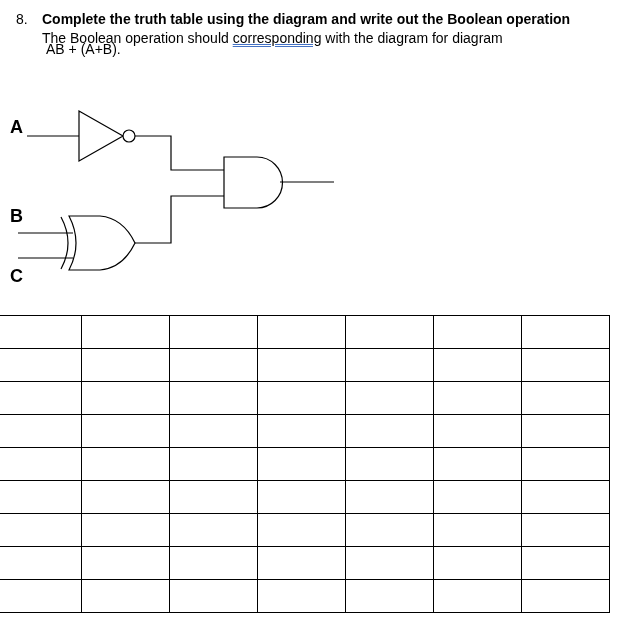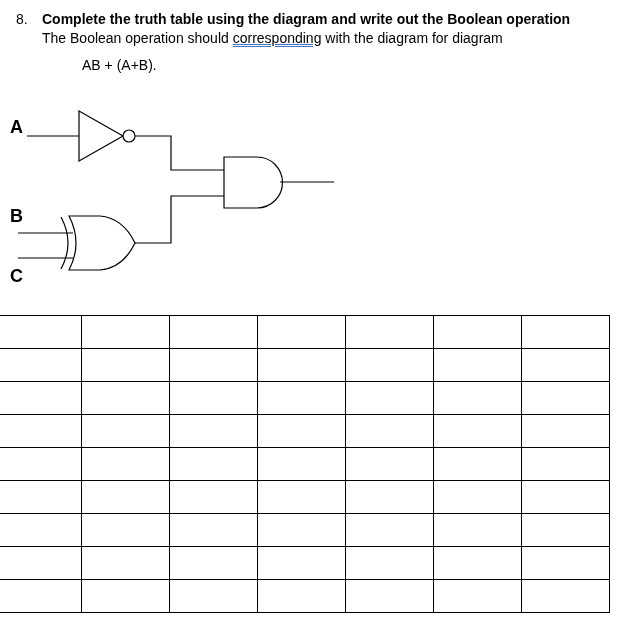--- a/index.html
+++ b/index.html
@@ -3,21 +3,21 @@
   <meta charset="utf-8">
   <style>
     html, body { margin: 0; padding: 0; background: #ffffff; }
     body { width: 630px; height: 631px; position: relative; overflow: hidden;
            font-family: "Liberation Sans", sans-serif; color: #000; }
     .question { position: absolute; left: 0; top: 0; width: 630px; font-size: 14px; line-height: 19px; }
     .q-line { position: absolute; white-space: nowrap; }
     .q-num { position: absolute; left: 16px; top: 10px; }
     .q1 { left: 42px; top: 10px; font-weight: bold; }
     .q2 { left: 42px; top: 29px; }
-    .q3 { left: 46px; top: 56px; margin-left: 36px; }
+    .q3 { left: 46px; top: 40px; }
     .spell { text-decoration: underline; text-decoration-color: #4472c4; text-decoration-style: double; text-align: right; }
     .diagram { position: absolute; left: 0; top: 90px; }
     .truth-table { position: absolute; left: 0; top: 315px; border-collapse: collapse; }
     .truth-table td { border: 1.5px solid #000; width: 87px; height: 32px; padding: 0; }
     .truth-table td:first-child { border-left: none; width: 81px; }
   </style>
 </head>
 <body>
 
 <div class="question">

